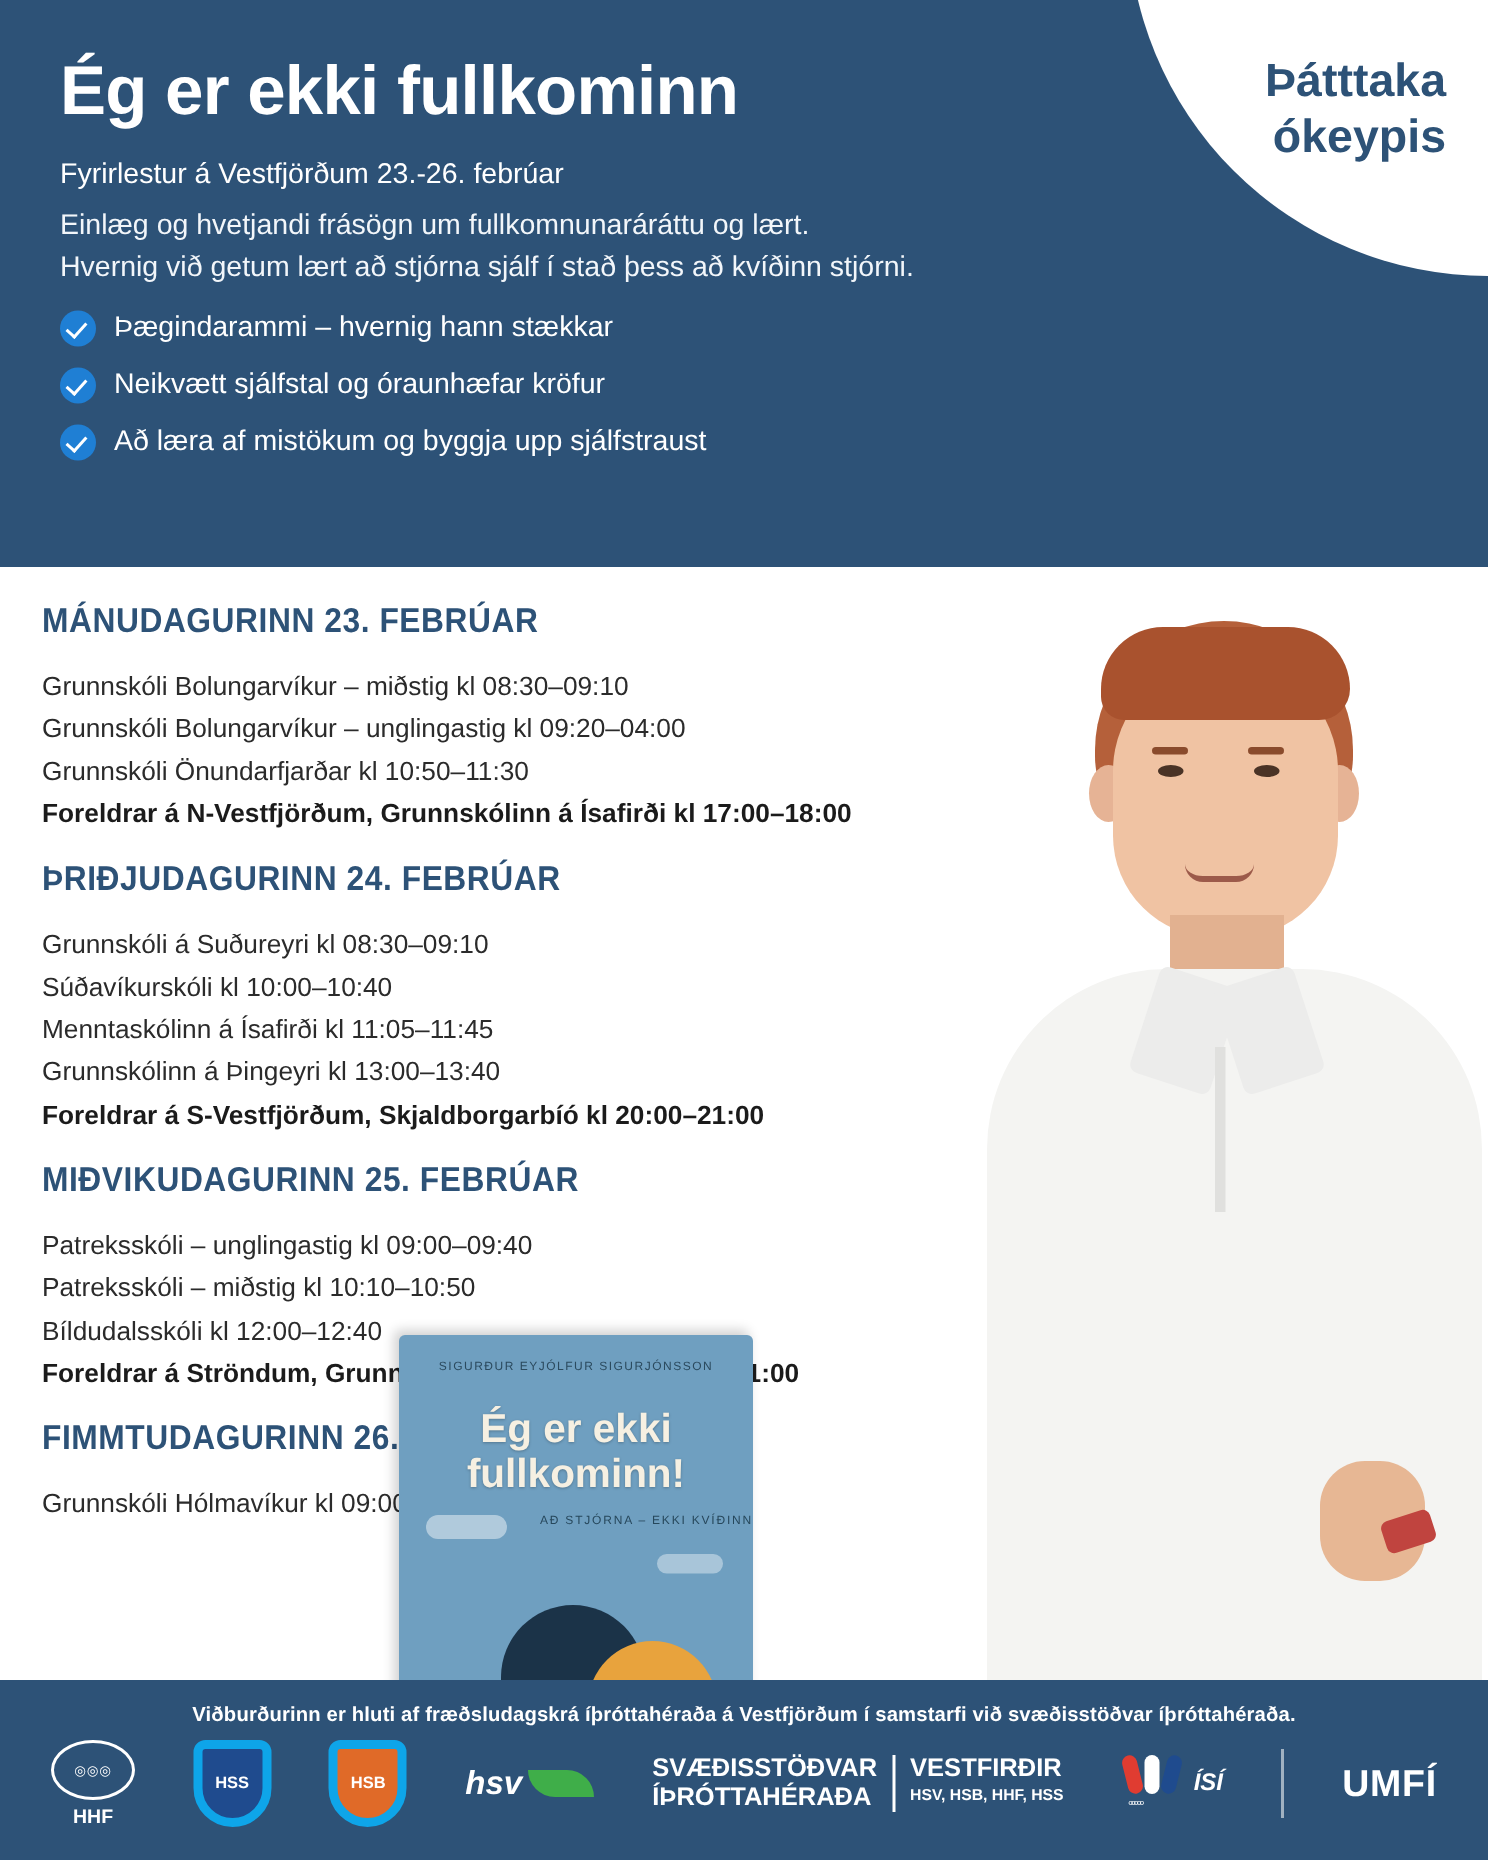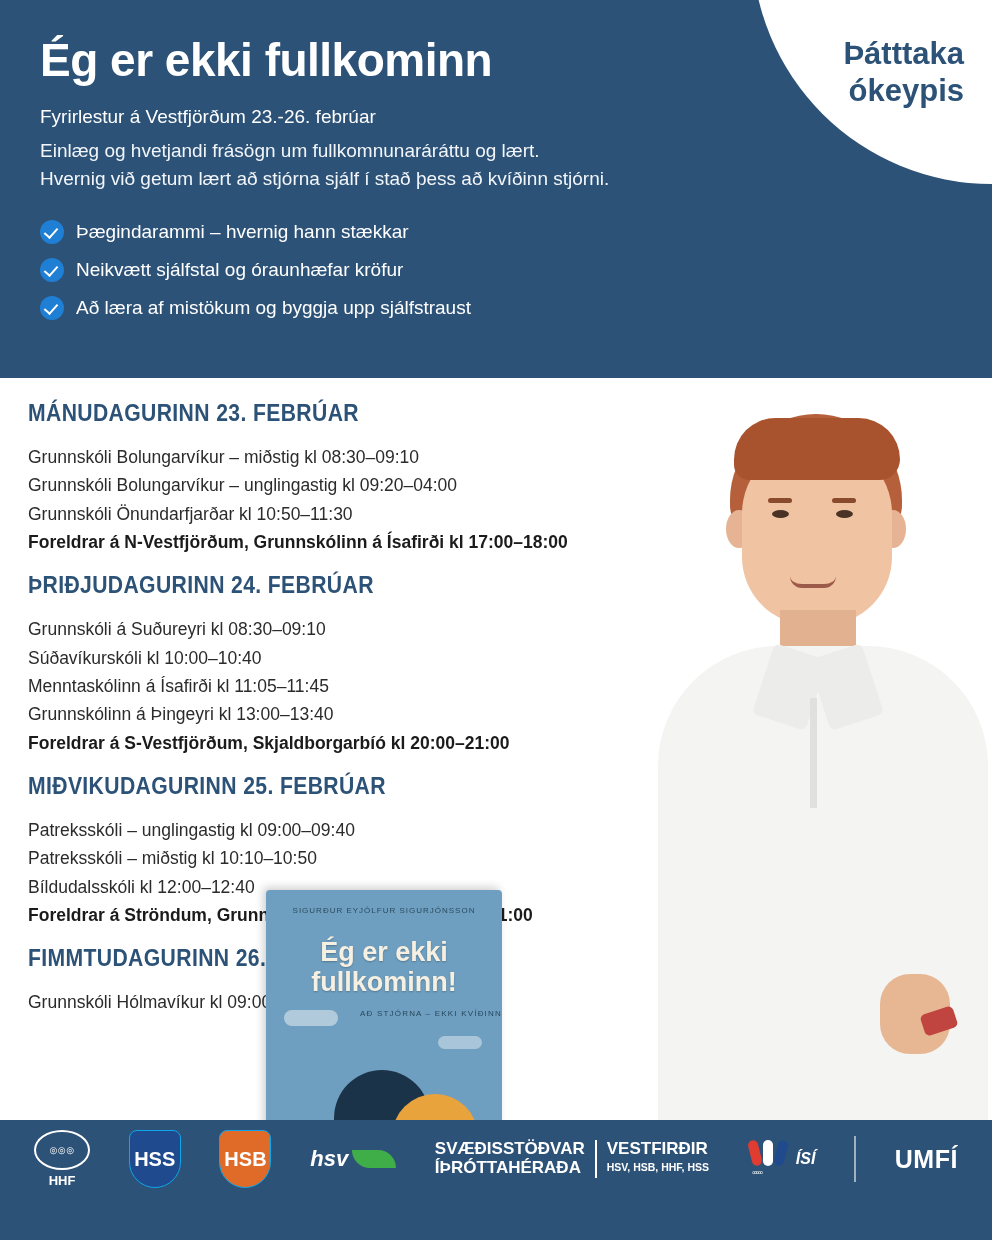--- a/index.html
+++ b/index.html
@@ -57,21 +57,21 @@
     font-weight: normal;
     margin-bottom: 9px;
   }
   .lead {
     font-size: 19px;
     line-height: 1.45;
     font-weight: 400;
     color: #f2f6fa;
   }
   .bullets {
-    margin-top: 28px;
+    margin-top: 15px;
     list-style: none;
   }
   .bullet {
     display: flex;
     align-items: center;
     gap: 12px;
     margin-bottom: 14px;
     font-size: 19px;
     color: #ffffff;
   }
@@ -304,22 +304,22 @@
     border: 2px solid #ffffff; border-radius: 50%;
     display: flex; align-items: center; justify-content: center;
     font-size: 9px; letter-spacing: .5px;
   }
   .logo-hhf .lbl { font-size: 13px; font-weight: bold; margin-top: 3px; }
   .shield {
     width: 52px; height: 58px;
     background: #1f4b8e;
     border-radius: 8px 8px 26px 26px;
     display: flex; align-items: center; justify-content: center;
-    color: #fff; font-weight: bold; font-size: 20px;
-    border: 1px solid #0ea5e9;
+    color: #fff; font-weight: bold; font-size: 11px;
+    border: 6px solid #0ea5e9;
   }
   .shield.orange { background: #e06a28; }
   .hsv {
     display: flex; align-items: center; gap: 4px;
     color: #ffffff; font-size: 22px; font-weight: bold; font-style: italic;
   }
   .hsv .swoosh {
     width: 44px; height: 18px;
     background: #3fae49;
     border-radius: 0 20px 0 20px;
@@ -447,20 +447,21 @@
 
       <div class="day-block">
         <div class="day-head">FIMMTUDAGURINN 26. FEBRÚAR</div>
         <div class="evt">Grunnskóli Hólmavíkur kl 09:00–09:40</div>
       </div>
 
     </div>
   </div>
 
   <div class="footer">
+    <div class="footer-note">Viðburðurinn er hluti af fræðsludagskrá íþróttahéraða á Vestfjörðum í samstarfi við svæðisstöðvar íþróttahéraða.</div>
     <div class="logos">
 
       <div class="logo logo-hhf">
         <div class="ring-stack">
           <span>◎◎◎</span>
         </div>
         <div class="lbl">HHF</div>
       </div>
 
       <div class="logo">

